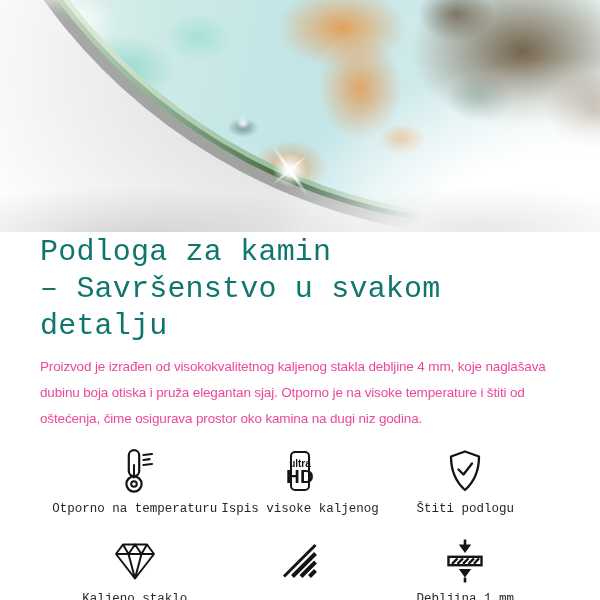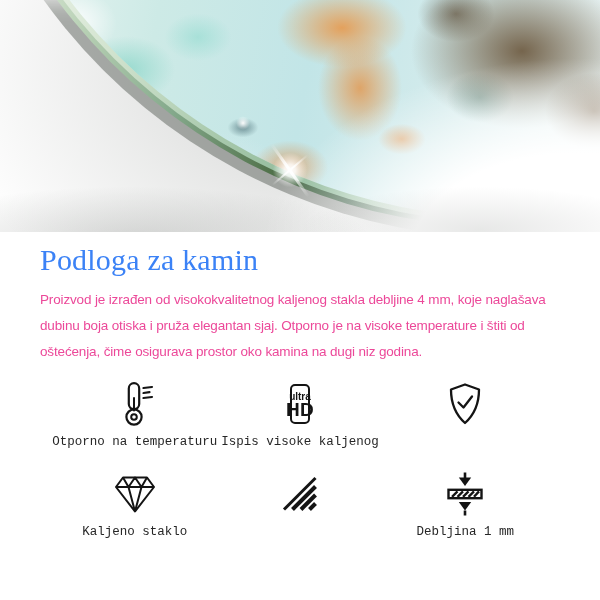--- a/index.html
+++ b/index.html
@@ -70,22 +70,22 @@
     background: radial-gradient(circle, #fff 0%, rgba(255,255,255,.85) 22%, rgba(255,255,255,0) 68%);
   }
   .glint-small {
     position:absolute; left:236px; top:116px; width:14px; height:14px; border-radius:50%;
     background: radial-gradient(circle, rgba(255,255,255,.95), rgba(255,255,255,0) 70%);
   }
 
   
   .content { padding:0 40px; }
   h1.title {
-    margin:9px 0 0; font-family:Liberation Serif, serif;
-    font-weight:400; font-size:30px; line-height:37px; color:#3b82f6; letter-spacing:.2px;
+    margin:2px 0 0; font-family:Liberation Mono, monospace;
+    font-weight:400; font-size:30px; line-height:37px; color:#0f766e; letter-spacing:.2px;
   }
   p.desc {
     margin:9px 0 0; max-width:552px;
     font-size:13.5px; line-height:26px; letter-spacing:-.15px; color:#ec4899;
   }
 
   
   .features {
     display:grid; grid-template-columns:repeat(3,1fr);
     row-gap:22px; margin:16px 12px 0;
@@ -119,20 +119,21 @@
     <div class="layer ambient-layer"></div>
     <div class="glint-small"></div>
     <div class="sparkle">
         <div class="glow"></div>
       </div>
   </section>
 
   <section class="content">
     <h1 class="title">
       <span>Podloga za kamin</span><br>
+      <span>– Savršenstvo u svakom detalju</span>
     </h1>
 
     <p class="desc">Proizvod je izrađen od visokokvalitetnog kaljenog stakla debljine 4 mm, koje naglašava dubinu boja otiska i pruža elegantan sjaj. Otporno je na visoke temperature i štiti od oštećenja, čime osigurava prostor oko kamina na dugi niz godina.</p>
 
     <div class="features">
 
       <div class="feature">
         <div class="icon-wrap">
           <svg class="icon" width="38" height="46" viewBox="0 0 38 46" stroke-width="2.2" stroke-linecap="round">
             <rect x="12.8" y="2.2" width="10.4" height="26" rx="5.2"></rect>
@@ -157,20 +158,21 @@
         <div class="feature-label">Ispis visoke kaljenog</div>
       </div>
 
       <div class="feature">
         <div class="icon-wrap">
           <svg class="icon" width="40" height="44" viewBox="0 0 40 44" stroke-width="2.3" stroke-linecap="round" stroke-linejoin="round">
             <path d="M20 2.5 L34 7.5 C34 21 29.5 32.5 20 41 C10.5 32.5 6 21 6 7.5 Z"></path>
             <path d="M13.5 20.5 L18.5 25.5 L27 14.5"></path>
           </svg>
         </div>
+        <div class="feature-label">Štiti podlogu</div>
       </div>
 
       <div class="feature">
         <div class="icon-wrap">
           <svg class="icon" width="48" height="42" viewBox="0 0 48 42" stroke-width="2" stroke-linejoin="round">
             <path d="M5 14 L12 4.5 H36 L43 14 L24 38.5 Z"></path>
             <path d="M5 14 H43"></path>
             <path d="M12 4.5 L17.5 14 L24 4.5 L30.5 14 L36 4.5"></path>
             <path d="M24 38.5 L17.5 14 M24 38.5 L30.5 14"></path>
           </svg>

